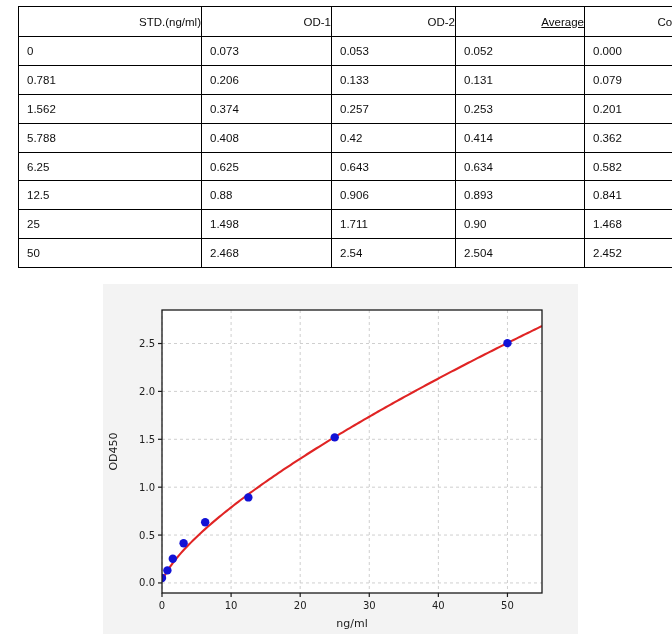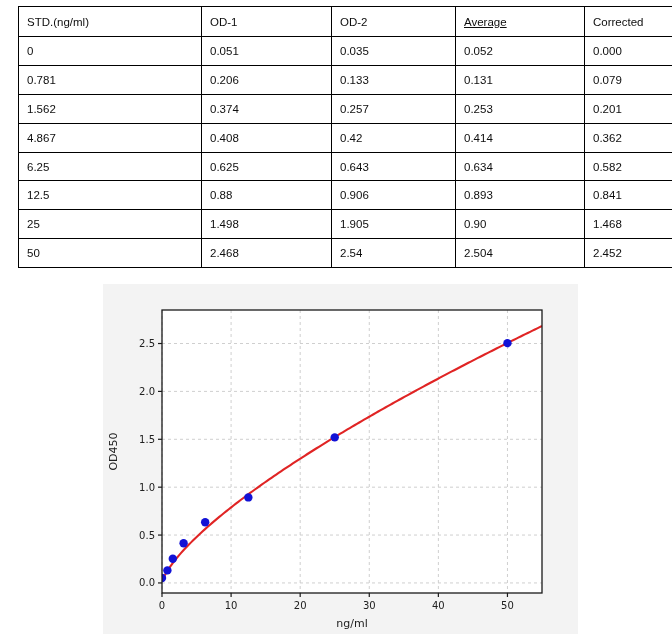--- a/index.html
+++ b/index.html
@@ -24,21 +24,21 @@
   }
   table.std-table th, table.std-table td {
     border: 1.4px solid #000000;
     text-align: left;
     vertical-align: middle;
     padding: 0 0 0 8px;
     font-weight: normal;
     white-space: nowrap;
     overflow: hidden;
   }
-  table.std-table thead th { height: 29px; }
+  table.std-table thead th { height: 29px; text-align: right; }
   table.std-table tbody td { height: 27.9px; }
   .col-std  { width: 174px; }
   .col-od1  { width: 121px; }
   .col-od2  { width: 115px; }
   .col-avg  { width: 120px; text-decoration: underline; }
   .col-corr { width: 115px; }
   .figure {
     position: absolute;
     left: 103px;
     top: 284px;
@@ -58,41 +58,41 @@
         <th class="col-std">STD.(ng/ml)</th>
         <th class="col-od1">OD-1</th>
         <th class="col-od2">OD-2</th>
         <th class="col-avg">Average</th>
         <th class="col-corr">Corrected</th>
       </tr>
     </thead>
     <tbody>
       <tr>
         <td>0</td>
-        <td>0.051</td>
-        <td>0.035</td>
+        <td>0.073</td>
+        <td>0.053</td>
         <td>0.052</td>
         <td>0.000</td>
       </tr>
       <tr>
         <td>0.781</td>
         <td>0.206</td>
         <td>0.133</td>
         <td>0.131</td>
         <td>0.079</td>
       </tr>
       <tr>
         <td>1.562</td>
         <td>0.374</td>
         <td>0.257</td>
         <td>0.253</td>
         <td>0.201</td>
       </tr>
       <tr>
-        <td>4.867</td>
+        <td>5.788</td>
         <td>0.408</td>
         <td>0.42</td>
         <td>0.414</td>
         <td>0.362</td>
       </tr>
       <tr>
         <td>6.25</td>
         <td>0.625</td>
         <td>0.643</td>
         <td>0.634</td>
@@ -101,21 +101,21 @@
       <tr>
         <td>12.5</td>
         <td>0.88</td>
         <td>0.906</td>
         <td>0.893</td>
         <td>0.841</td>
       </tr>
       <tr>
         <td>25</td>
         <td>1.498</td>
-        <td>1.905</td>
+        <td>1.711</td>
         <td>0.90</td>
         <td>1.468</td>
       </tr>
       <tr>
         <td>50</td>
         <td>2.468</td>
         <td>2.54</td>
         <td>2.504</td>
         <td>2.452</td>
       </tr>

